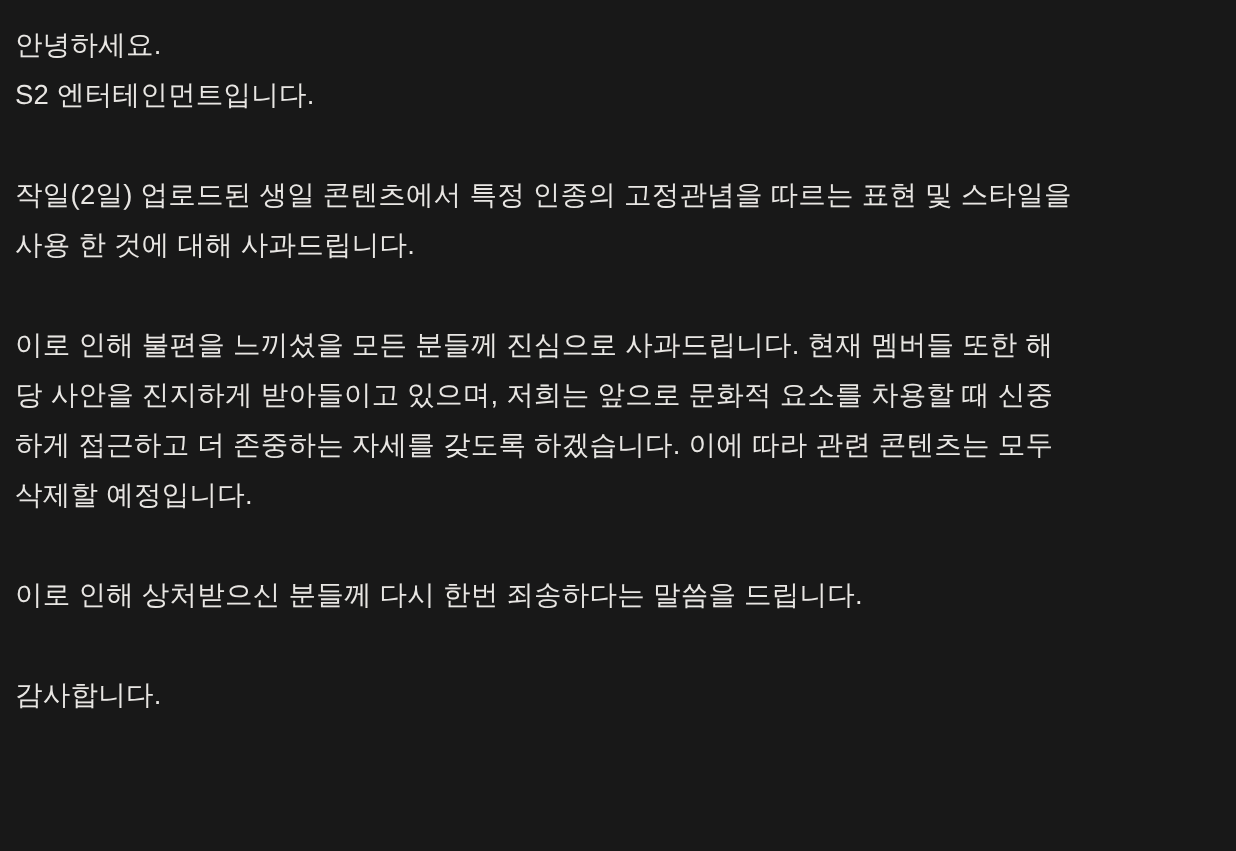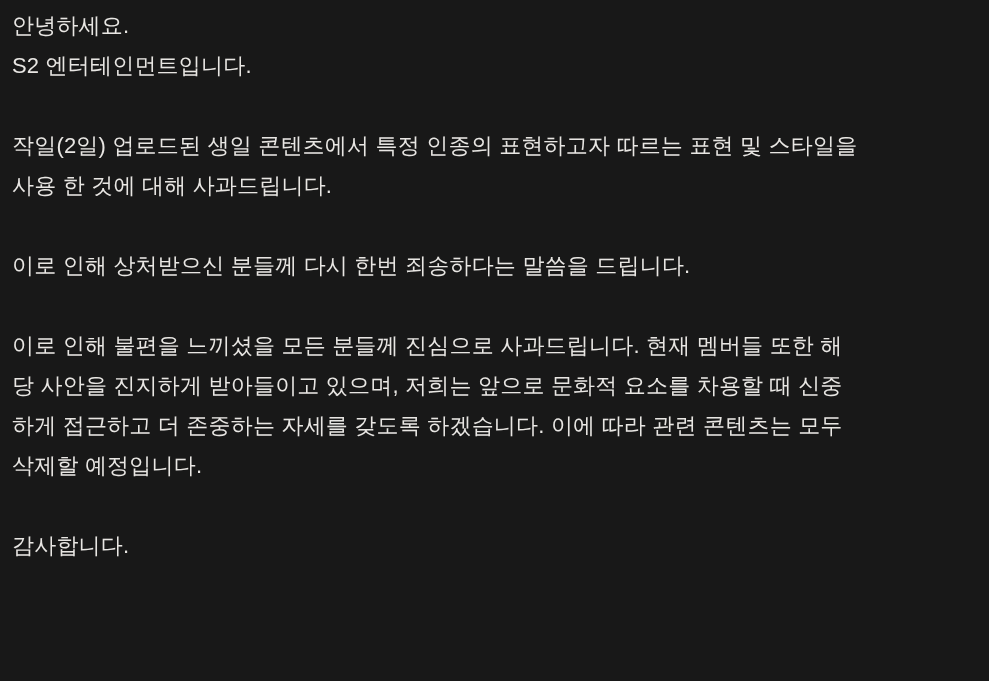--- a/index.html
+++ b/index.html
@@ -11,21 +11,21 @@
     width: 989px;
     height: 681px;
     overflow: hidden;
     box-sizing: border-box;
     font-family: "Liberation Sans", "DejaVu Sans", sans-serif;
   }
   .statement {
     box-sizing: border-box;
     width: 875px;
     height: 681px;
-    padding: 6px 14px 0 12px;
+    padding: 16px 14px 0 12px;
     color: #e8e6e3;
     font-size: 22px;
     line-height: 40px;
     letter-spacing: 0.2px;
     word-break: normal;
     overflow-wrap: break-word;
   }
   .statement p {
     margin: 0 0 40px 0;
     white-space: pre-line;
@@ -33,17 +33,17 @@
   .statement p:last-child {
     margin-bottom: 0;
   }
 </style>
 </head>
 <body>
 
 <div class="statement">
   <p>안녕하세요.
 S2 엔터테인먼트입니다.</p>
-  <p>작일(2일) 업로드된 생일 콘텐츠에서 특정 인종의 표현하고자 따르는 표현 및 스타일을 사용 한 것에 대해 사과드립니다.</p>
+  <p>작일(2일) 업로드된 생일 콘텐츠에서 특정 인종의 고정관념을 따르는 표현 및 스타일을 사용 한 것에 대해 사과드립니다.</p>
+  <p>이로 인해 불편을 느끼셨을 모든 분들께 진심으로 사과드립니다. 현재 멤버들 또한 해당 사안을 진지하게 받아들이고 있으며, 저희는 앞으로 문화적 요소를 차용할 때 신중하게 접근하고 더 존중하는 자세를 갖도록 하겠습니다. 이에 따라 관련 콘텐츠는 모두 삭제할 예정입니다.</p>
   <p>이로 인해 상처받으신 분들께 다시 한번 죄송하다는 말씀을 드립니다.</p>
-  <p>이로 인해 불편을 느끼셨을 모든 분들께 진심으로 사과드립니다. 현재 멤버들 또한 해당 사안을 진지하게 받아들이고 있으며, 저희는 앞으로 문화적 요소를 차용할 때 신중하게 접근하고 더 존중하는 자세를 갖도록 하겠습니다. 이에 따라 관련 콘텐츠는 모두 삭제할 예정입니다.</p>
   <p>감사합니다.</p>
 </div>
 
 </body></html>

